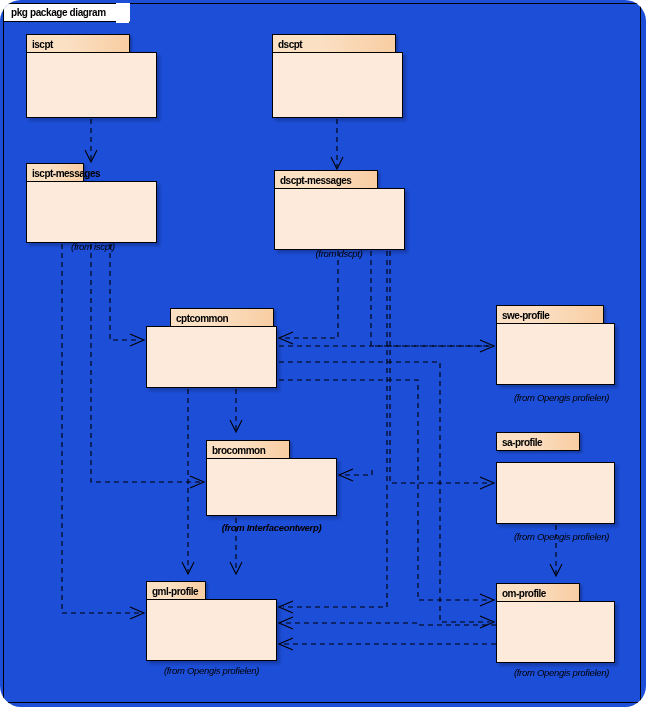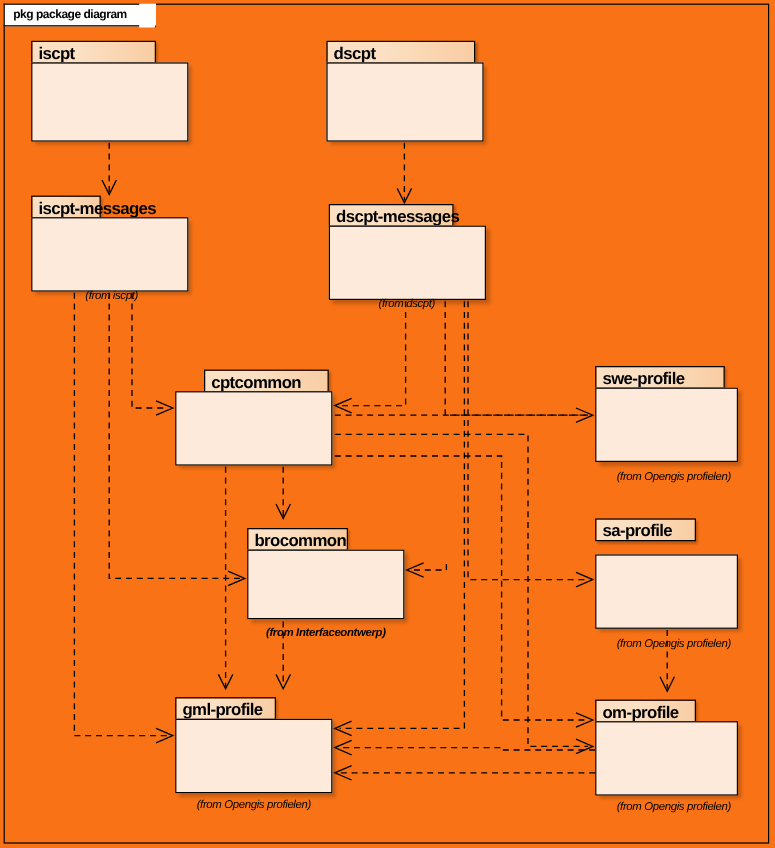--- a/index.html
+++ b/index.html
@@ -5,22 +5,23 @@
   html, body {
     margin: 0;
     padding: 0;
     background: #ffffff;
     font-family: "Liberation Sans", sans-serif;
   }
   #diagram-root {
     position: relative;
     width: 646px;
     height: 707px;
-    background: #f97316;
+    background: #1d4ed8;
     overflow: hidden;
+    border-radius: 21px;
   }
   
   #frame-border {
     position: absolute;
     left: 3px;
     top: 3px;
     width: 638px;
     height: 700px;
     border: 1px solid #000000;
     box-sizing: border-box;
@@ -80,21 +81,21 @@
     height: 19px;
     box-sizing: border-box;
     border: 1px solid #000000;
     background: linear-gradient(to right, #fbe0c4 0%, #fbe0c4 38%, #f8cda2 100%);
     box-shadow: 2px 2px 2px rgba(0,0,0,0.25);
   }
   .pkg-tab-label {
     position: absolute;
     left: 5px;
     top: 3px;
-    font-size: 14px;
+    font-size: 10px;
     font-weight: bold;
     color: #000000;
     white-space: nowrap;
     letter-spacing: -0.5px;
     line-height: 13px;
   }
   .pkg-body {
     position: absolute;
     left: 0;
     top: 18px;
@@ -260,21 +261,21 @@
 
   <div class="pkg">
     <div class="pkg-tab" style="left:496px; top:432px; width:84px;">
       <span class="pkg-tab-label">sa-profile</span>
     </div>
     <div class="pkg-body" style="left:496px; top:462px; width:119px; height:62px;"></div>
     <div class="pkg-from" style="left:495px; top:531px; width:133px;">(from Opengis profielen)</div>
   </div>
 
   <div class="pkg">
-    <div class="pkg-tab" style="left:146px; top:581px; width:84px;">
+    <div class="pkg-tab" style="left:146px; top:581px; width:60px;">
       <span class="pkg-tab-label">gml-profile</span>
     </div>
     <div class="pkg-body" style="left:146px; top:599px; width:131px; height:62px;"></div>
     <div class="pkg-from" style="left:145px; top:665px; width:133px;">(from Opengis profielen)</div>
   </div>
 
   <div class="pkg">
     <div class="pkg-tab" style="left:496px; top:583px; width:84px;padding-left:20px;">
       <span class="pkg-tab-label">om-profile</span>
     </div>

